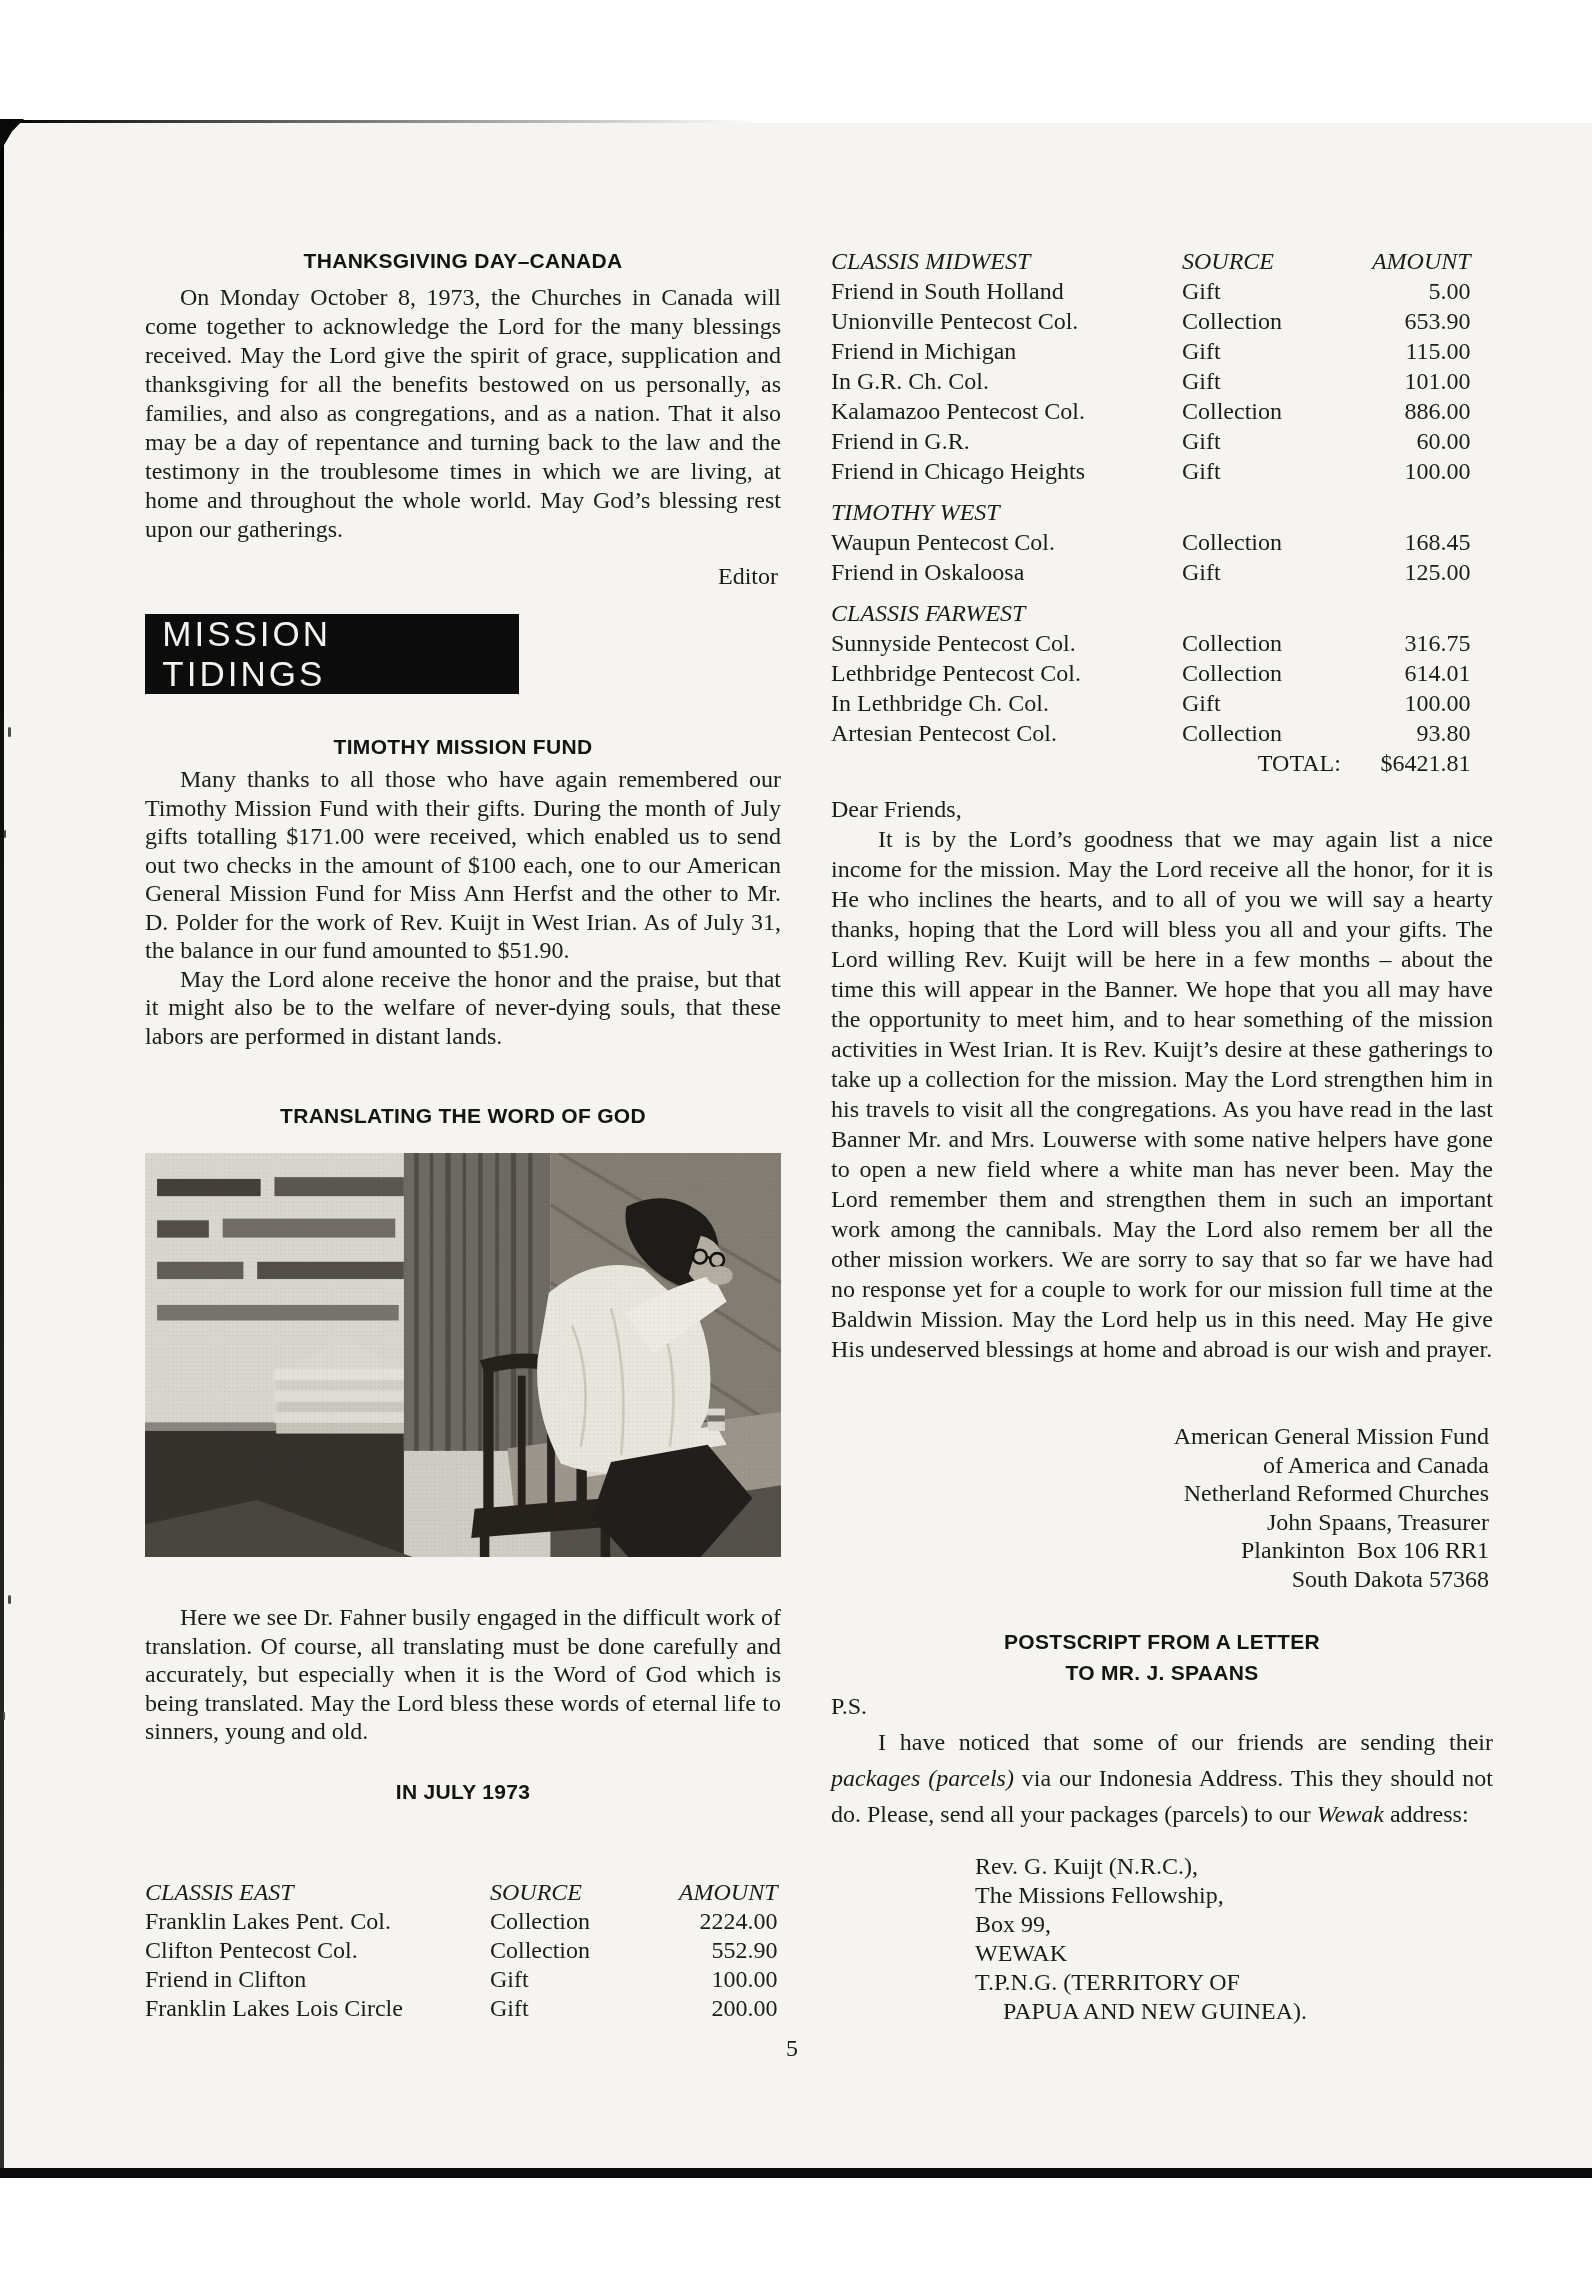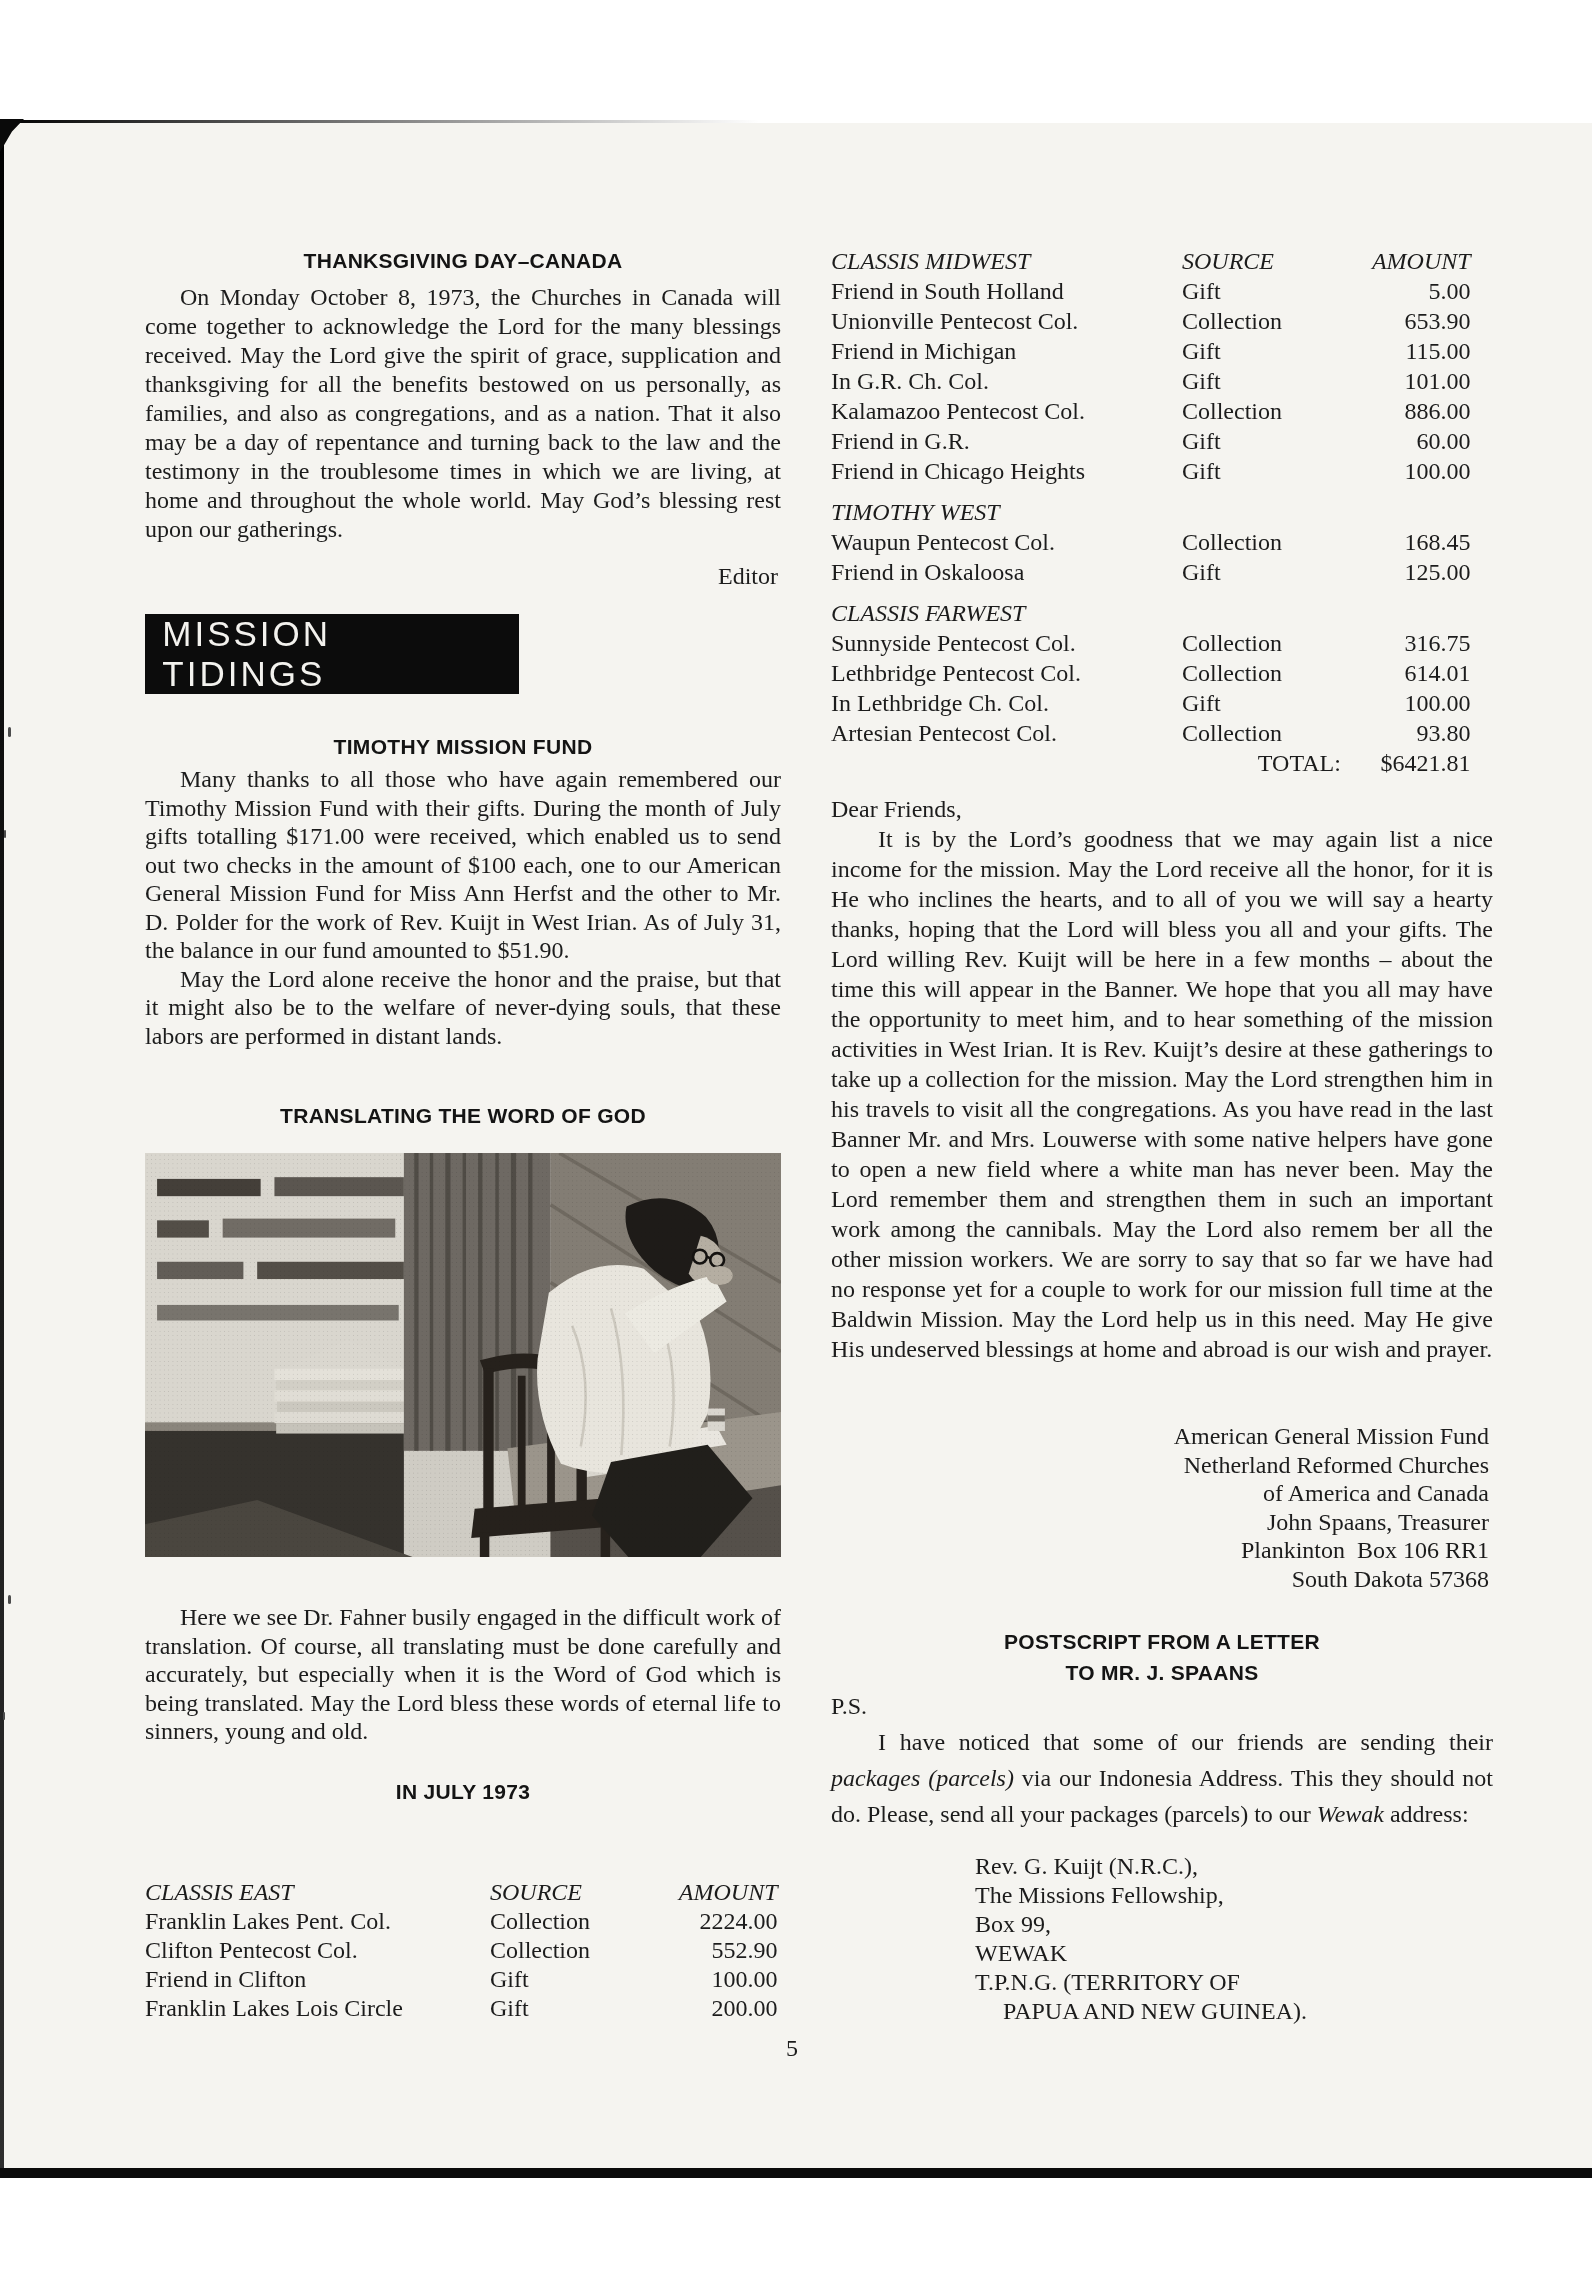--- a/index.html
+++ b/index.html
@@ -297,22 +297,22 @@
     </div>
   </div>
 
   <div class="abs letter-block" style="left:831px;top:794px;width:662px;">
     <p class="salutation" style="margin:0;">Dear Friends,</p>
     <p class="body">It is by the Lord’s goodness that we may again list a nice income for the mission. May the Lord receive all the honor, for it is He who inclines the hearts, and to all of you we will say a hearty thanks, hoping that the Lord will bless you all and your gifts. The Lord willing Rev. Kuijt will be here in a few months – about the time this will appear in the Banner. We hope that you all may have the opportunity to meet him, and to hear something of the mission activities in West Irian. It is Rev. Kuijt’s desire at these gatherings to take up a collection for the mission. May the Lord strengthen him in his travels to visit all the congregations. As you have read in the last Banner Mr. and Mrs. Louwerse with some native helpers have gone to open a new field where a white man has never been. May the Lord remember them and strengthen them in such an important work among the cannibals. May the Lord also remem ber all the other mission workers. We are sorry to say that so far we have had no response yet for a couple to work for our mission full time at the Baldwin Mission. May the Lord help us in this need. May He give His undeserved blessings at home and abroad is our wish and prayer.</p>
   </div>
 
   <div class="abs sig-block" style="left:831px;top:1422px;width:658px;">
     <div>American General Mission Fund</div>
+    <div>of America and Canada</div>
     <div>Netherland Reformed Churches</div>
-    <div>of America and Canada</div>
     <div>John Spaans, Treasurer</div>
     <div>Plankinton&nbsp; Box 106 RR1</div>
     <div>South Dakota 57368</div>
   </div>
 
   <div class="abs h-sans" style="left:831px;top:1626px;width:662px;line-height:31px;">
     <span style="display:block;">POSTSCRIPT FROM A LETTER</span>
     <span style="display:block;">TO MR. J. SPAANS</span>
   </div>
 

